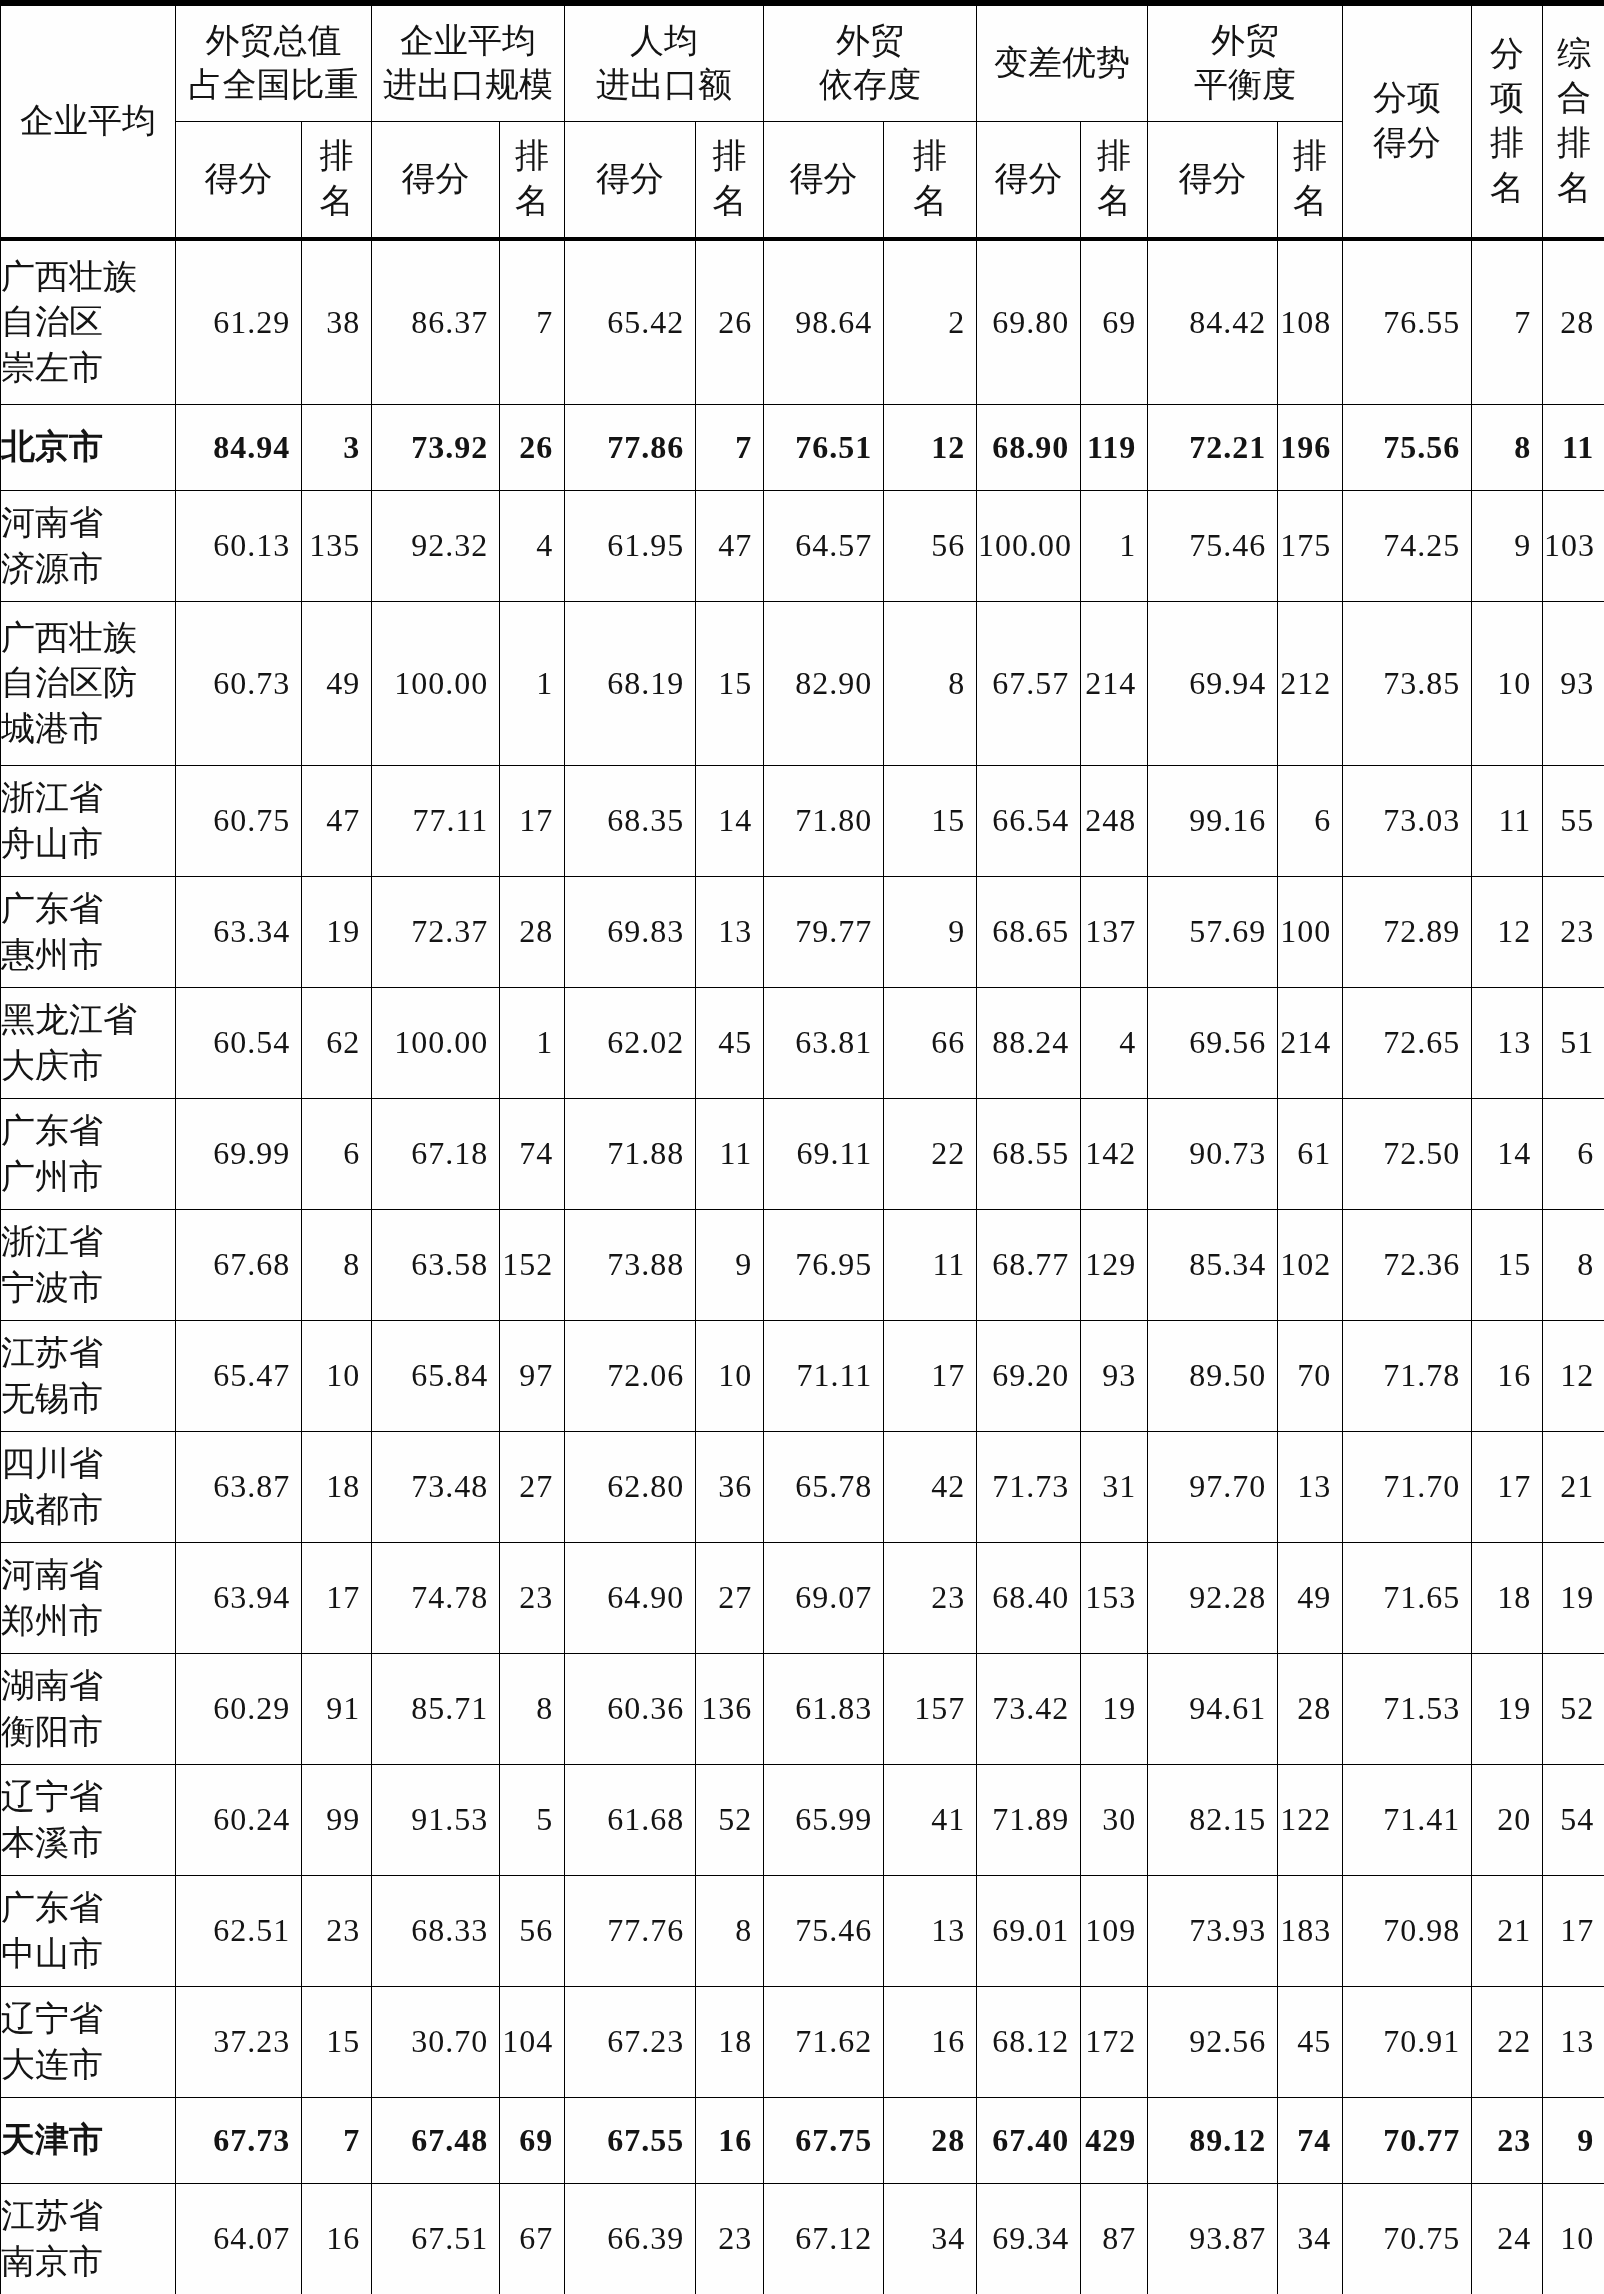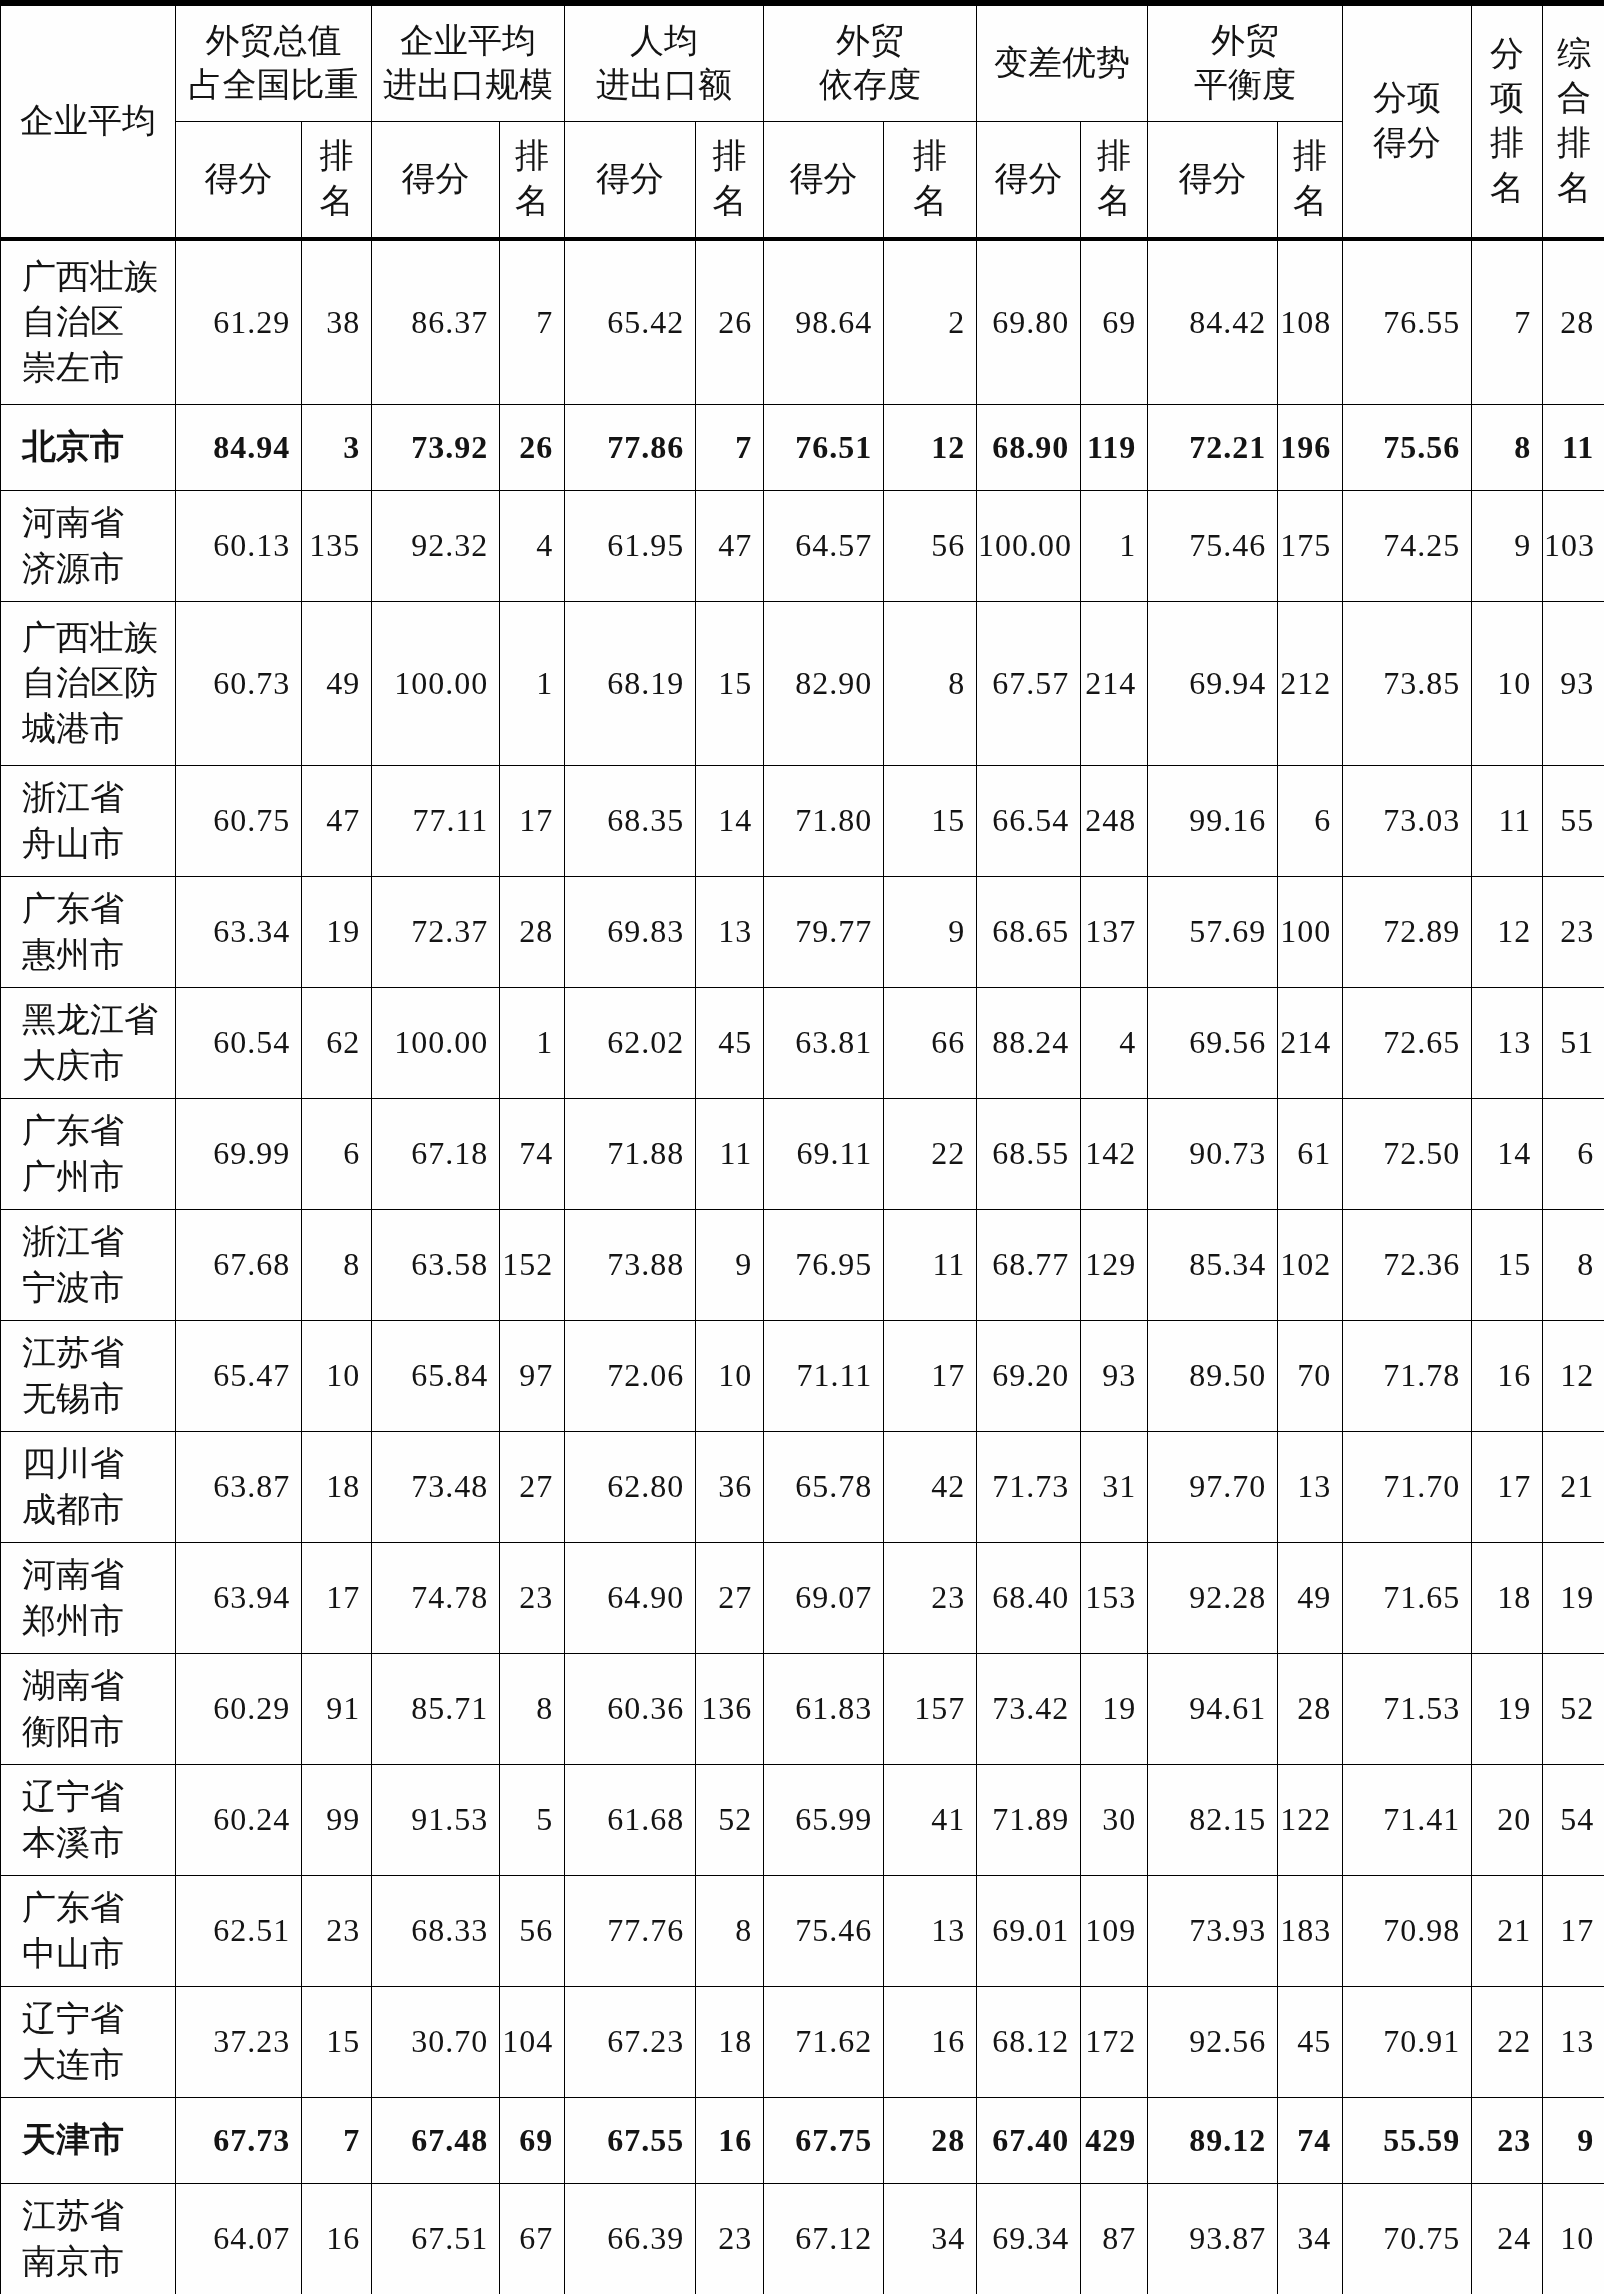--- a/index.html
+++ b/index.html
@@ -28,21 +28,21 @@
     white-space: pre-line;
     line-height: 1.32;
     padding: 1.9px 0;
   }
   tr.group-row th { height: 111px; }
   tr.sub-row th { height: 111px; }
   .hb { border-bottom: 4.9px solid #000; }
   td.city {
     font-size: 34px;
     text-align: left;
-    padding-left: 21px;
+    padding-left: 0;
     white-space: pre-line;
     line-height: 1.33;
   }
   td.num {
     font-size: 32px;
     text-align: right;
     padding-right: 10.7px;
     letter-spacing: 1px;
   }
   tr.h1 td { height: 83px; font-weight: bold; }
@@ -430,21 +430,21 @@
         <td class="num">67.48</td>
         <td class="num">69</td>
         <td class="num">67.55</td>
         <td class="num">16</td>
         <td class="num">67.75</td>
         <td class="num">28</td>
         <td class="num">67.40</td>
         <td class="num">429</td>
         <td class="num">89.12</td>
         <td class="num">74</td>
-        <td class="num">55.59</td>
+        <td class="num">70.77</td>
         <td class="num">23</td>
         <td class="num">9</td>
       </tr>
       <tr class="h2">
         <td class="city">江苏省
 南京市</td>
         <td class="num">64.07</td>
         <td class="num">16</td>
         <td class="num">67.51</td>
         <td class="num">67</td>

